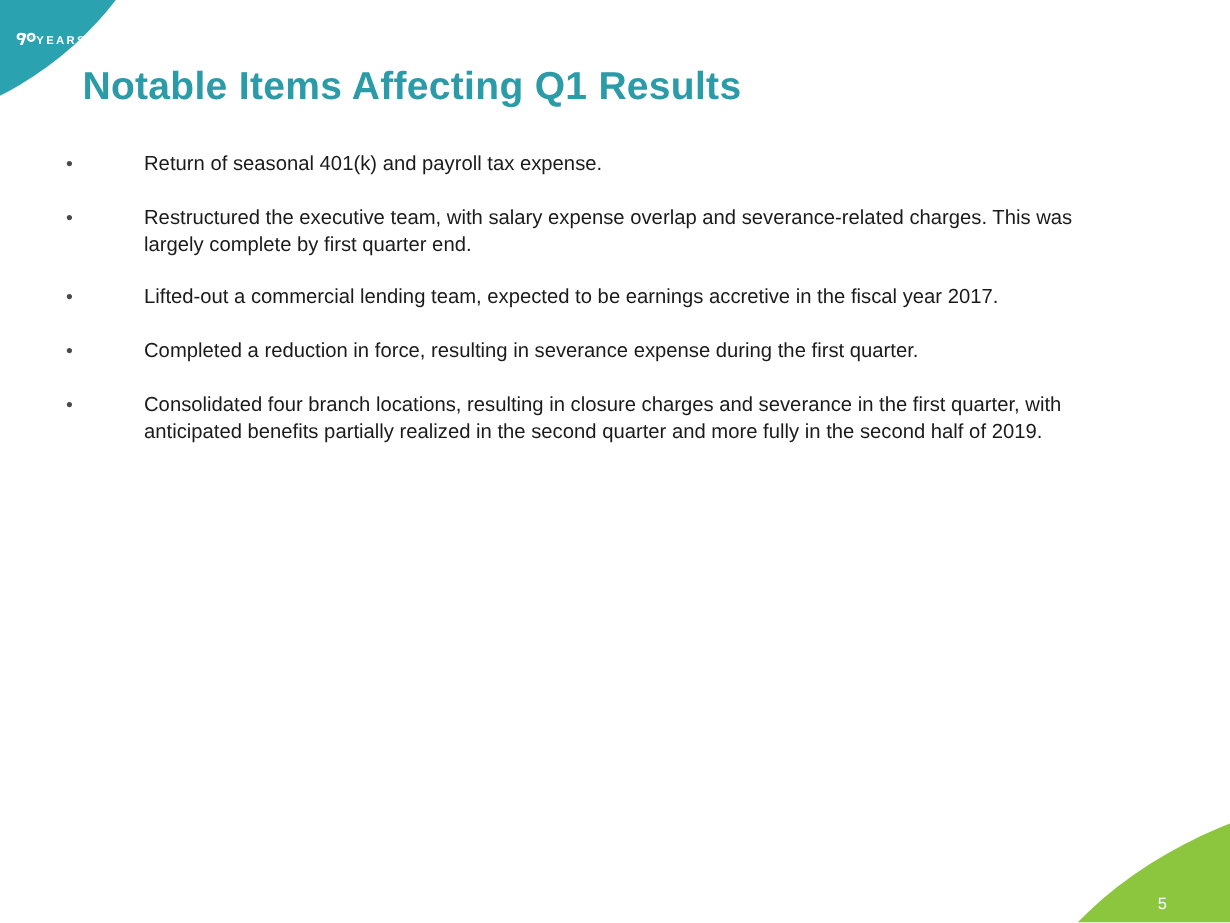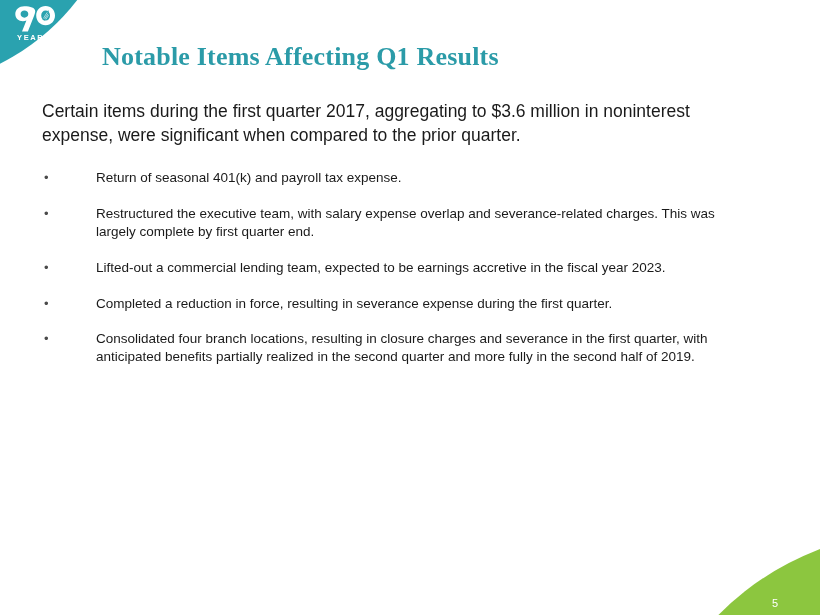--- a/index.html
+++ b/index.html
@@ -30,21 +30,21 @@
 
   
   .logo {
     position: absolute;
     left: 10px;
     top: 5px;
     width: 48px;
     height: 42px;
     z-index: 3;
     display: flex;
-    flex-direction: column;
+    flex-direction: row;
     align-items: center;
     justify-content: flex-start;
   }
   .logo-mark {
     width: 44px;
     height: 28px;
     display: block;
   }
   .logo-years {
     color: #ffffff;
@@ -61,22 +61,21 @@
     position: absolute;
     left: 55px;
     top: 43px;
     z-index: 4;
     color: #2B9BA8;
     font-size: 26px;
     font-weight: bold;
     letter-spacing: 0.2px;
     line-height: 1.1;
     white-space: nowrap;
-    font-family: Liberation Serif, serif;
-    margin-left: 47px;
+    font-family: Liberation Sans, sans-serif;
   }
 
   
   .body-area {
     position: absolute;
     left: 42px;
     top: 100px;
     width: 700px;
     z-index: 2;
   }
@@ -156,34 +155,33 @@
       <path d="M30.6 14.8 L36.4 5.0 L37.4 11.6 L32.6 15.4 Z" fill="#2AA2AF"></path>
       <path d="M31.4 13.4 L35.2 7.4 M32.6 14.0 L36.0 8.8 M33.8 14.4 L36.6 10.2" stroke="#ffffff" stroke-width="0.6" fill="none"></path>
     </svg>
     <span class="logo-years">YEARS</span>
   </div>
 
   <div class="slide-title">Notable Items Affecting Q1 Results</div>
 
   <div class="body-area">
 
-    <p class="lead-paragraph">Certain items during the first quarter 2017, aggregating to $3.6 million in noninterest expense, were significant when compared to the prior quarter.</p>
 
     <ul class="bullet-list">
       <li class="bullet-item">
         <span class="bullet-marker">•</span>
         <span class="bullet-text">Return of seasonal 401(k) and payroll tax expense.</span>
       </li>
       <li class="bullet-item">
         <span class="bullet-marker">•</span>
         <span class="bullet-text">Restructured the executive team, with salary expense overlap and severance-related charges.  This was largely complete by first quarter end.</span>
       </li>
       <li class="bullet-item">
         <span class="bullet-marker">•</span>
-        <span class="bullet-text">Lifted-out a commercial lending team, expected to be earnings accretive in the fiscal year 2023.</span>
+        <span class="bullet-text">Lifted-out a commercial lending team, expected to be earnings accretive in the fiscal year 2017.</span>
       </li>
       <li class="bullet-item">
         <span class="bullet-marker">•</span>
         <span class="bullet-text">Completed a reduction in force, resulting in severance expense during the first quarter.</span>
       </li>
       <li class="bullet-item">
         <span class="bullet-marker">•</span>
         <span class="bullet-text">Consolidated four branch locations, resulting in closure charges and severance in the first quarter, with anticipated benefits partially realized in the second quarter and more fully in the second half of 2019.</span>
       </li>
     </ul>

